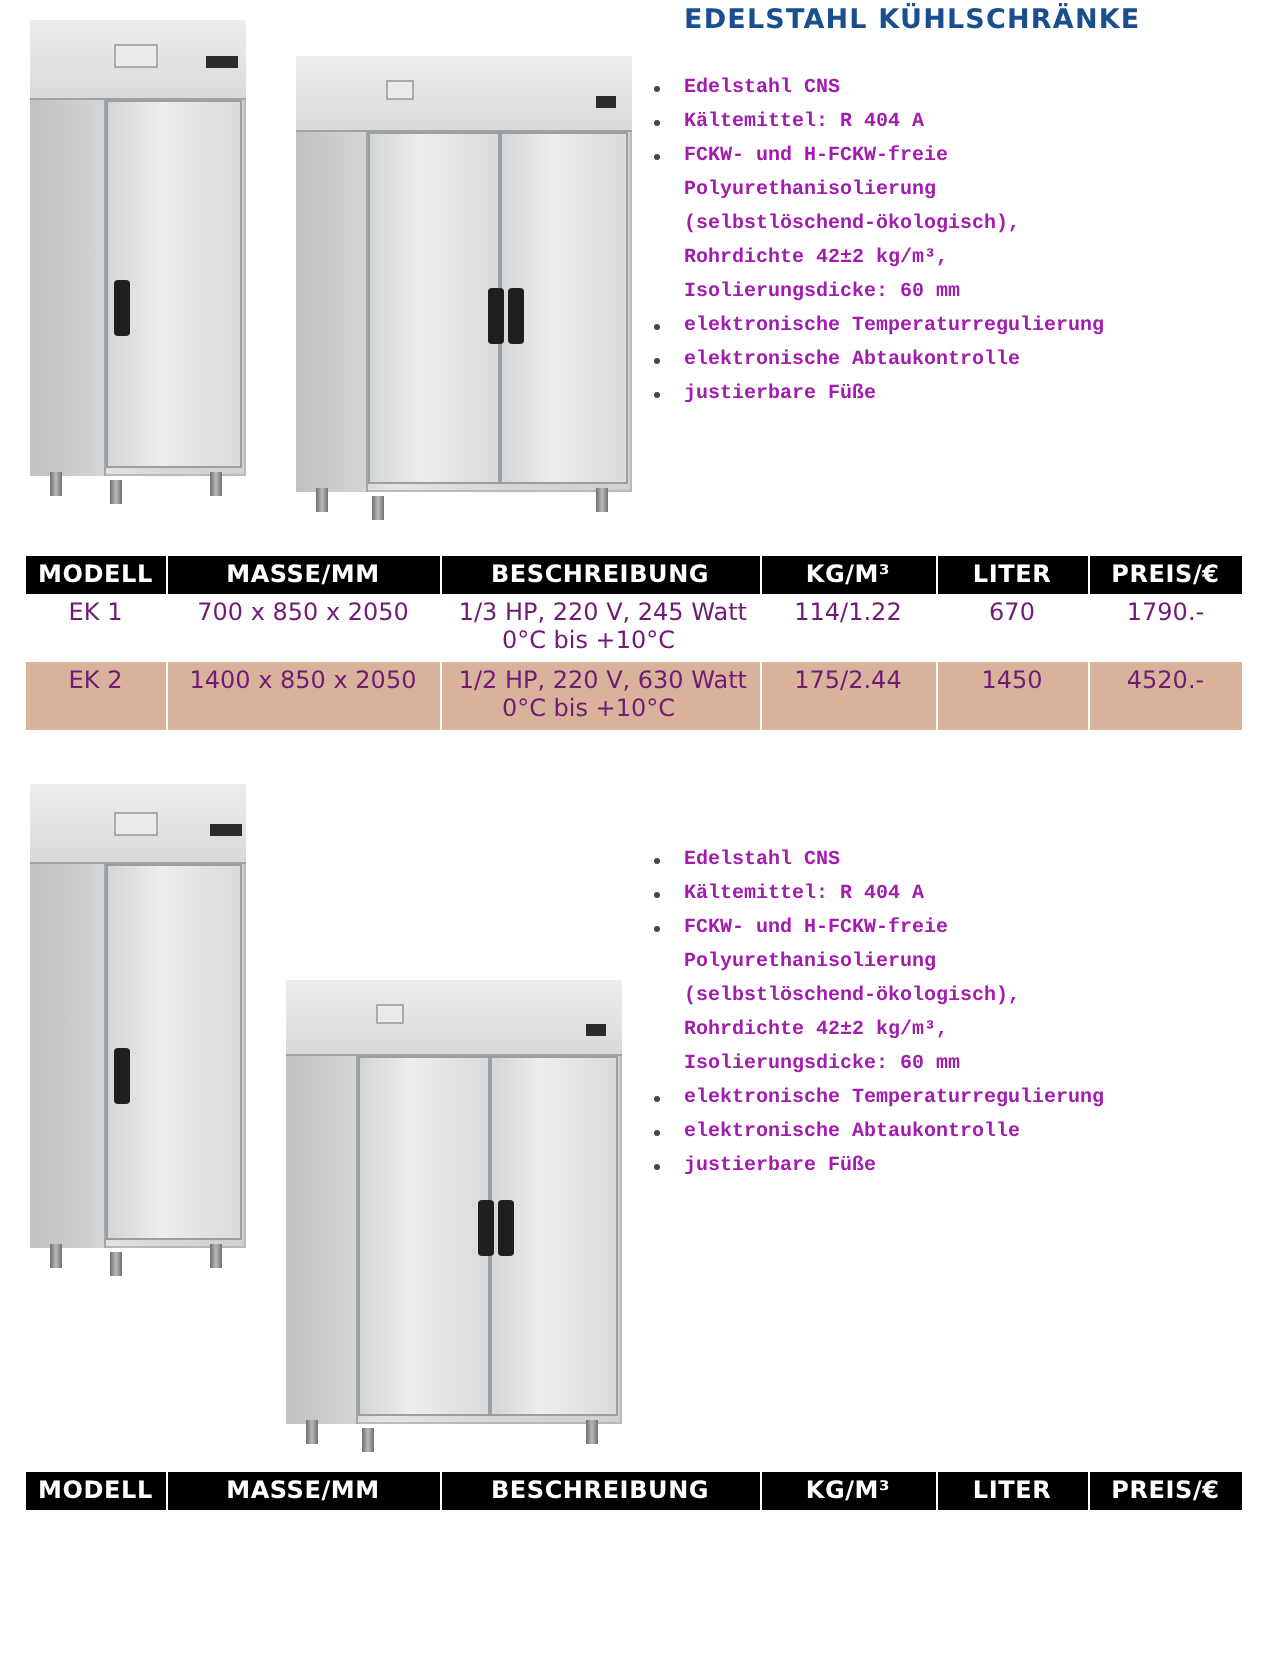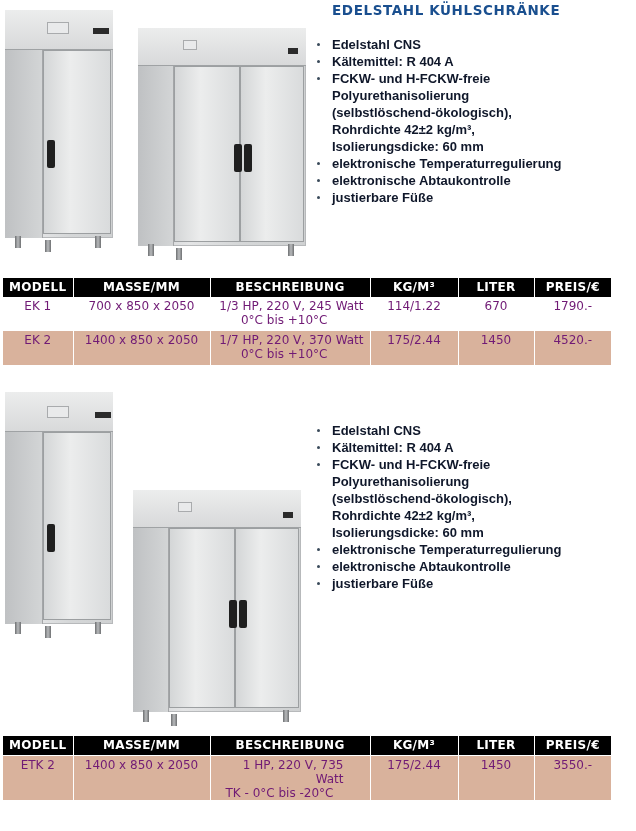--- a/index.html
+++ b/index.html
@@ -1,19 +1,19 @@
 <!DOCTYPE html>
 <html><head>
   <meta charset="utf-8">
   <style>
     * { box-sizing: border-box; margin: 0; padding: 0; }
     html, body { width: 636px; height: 831px; background: #ffffff; overflow: hidden; }
     body { position: relative; font-family: "DejaVu Sans", sans-serif; color: #111; }
 
-    .section { position: absolute; left: 3px; width: 572px; }
+    .section { position: absolute; left: 13px; width: 572px; }
 
     
     .fridge { position: absolute; }
     .fridge .body {
       position: absolute; left: 0; top: 0; right: 0; bottom: 0;
       background: linear-gradient(90deg, #c9cbcd 0%, #e4e5e6 30%, #d5d7d8 60%, #cfd1d2 100%);
       border: 1px solid #b7b9bb;
     }
     .fridge .top {
       position: absolute; left: 0; right: 0; top: 0;
@@ -48,22 +48,22 @@
       position: absolute; left: 329px;
       font-family: "DejaVu Sans", sans-serif; font-weight: bold;
       font-size: 13.5px; letter-spacing: 0.6px; color: #1a4f8f;
       white-space: nowrap; line-height: 18px;
     }
     .heading .sel { background: #a8c4e0; }
 
     
     .features {
       position: absolute; left: 314px; list-style: none;
-      font-family: Liberation Sans, sans-serif; font-weight: bold; font-size: 13px;
-      line-height: 17px; color: #0f172a;
+      font-family: Liberation Mono, monospace; font-weight: bold; font-size: 10px;
+      line-height: 17px; color: #a21caf;
     }
     .features li { position: relative; padding-left: 15px; white-space: nowrap; }
     .features .bullet {
       position: absolute; left: 0; top: 7px; width: 3px; height: 3px; background: #3a4a5a; border-radius: 50%;
     }
     .features .line { display: block; }
 
     
     .spec-table {
       position: absolute; left: 0; width: 608px; border-collapse: collapse;
@@ -182,21 +182,21 @@
           <span class="l2">0°C bis +10°C</span>
         </td>
         <td>114/1.22</td>
         <td>670</td>
         <td>1790.-</td>
       </tr>
       <tr class="row-pink">
         <td>EK 2</td>
         <td>1400 x 850 x 2050</td>
         <td class="desc">
-          <span>1/7 HP, 220 V, 370 Watt</span>
+          <span>1/2 HP, 220 V, 630 Watt</span>
           <span class="l2">0°C bis +10°C</span>
         </td>
         <td>175/2.44</td>
         <td>1450</td>
         <td>4520.-</td>
       </tr>
     </tbody>
   </table>
 </div>
 
@@ -275,26 +275,15 @@
       <tr>
         <th>MODELL</th>
         <th>MASSE/MM</th>
         <th>BESCHREIBUNG</th>
         <th>KG/M³</th>
         <th>LITER</th>
         <th>PREIS/€</th>
       </tr>
     </thead>
     <tbody>
-      <tr class="row-pink">
-        <td>ETK 2</td>
-        <td>1400 x 850 x 2050</td>
-        <td class="desc">
-          <span style="padding-right:20px;">1 HP, 220 V, 735 Watt</span>
-          <span class="l2" style="padding-right:30px;">TK - 0°C bis -20°C</span>
-        </td>
-        <td>175/2.44</td>
-        <td>1450</td>
-        <td>3550.-</td>
-      </tr>
     </tbody>
   </table>
 </div>
 
 </body></html>

